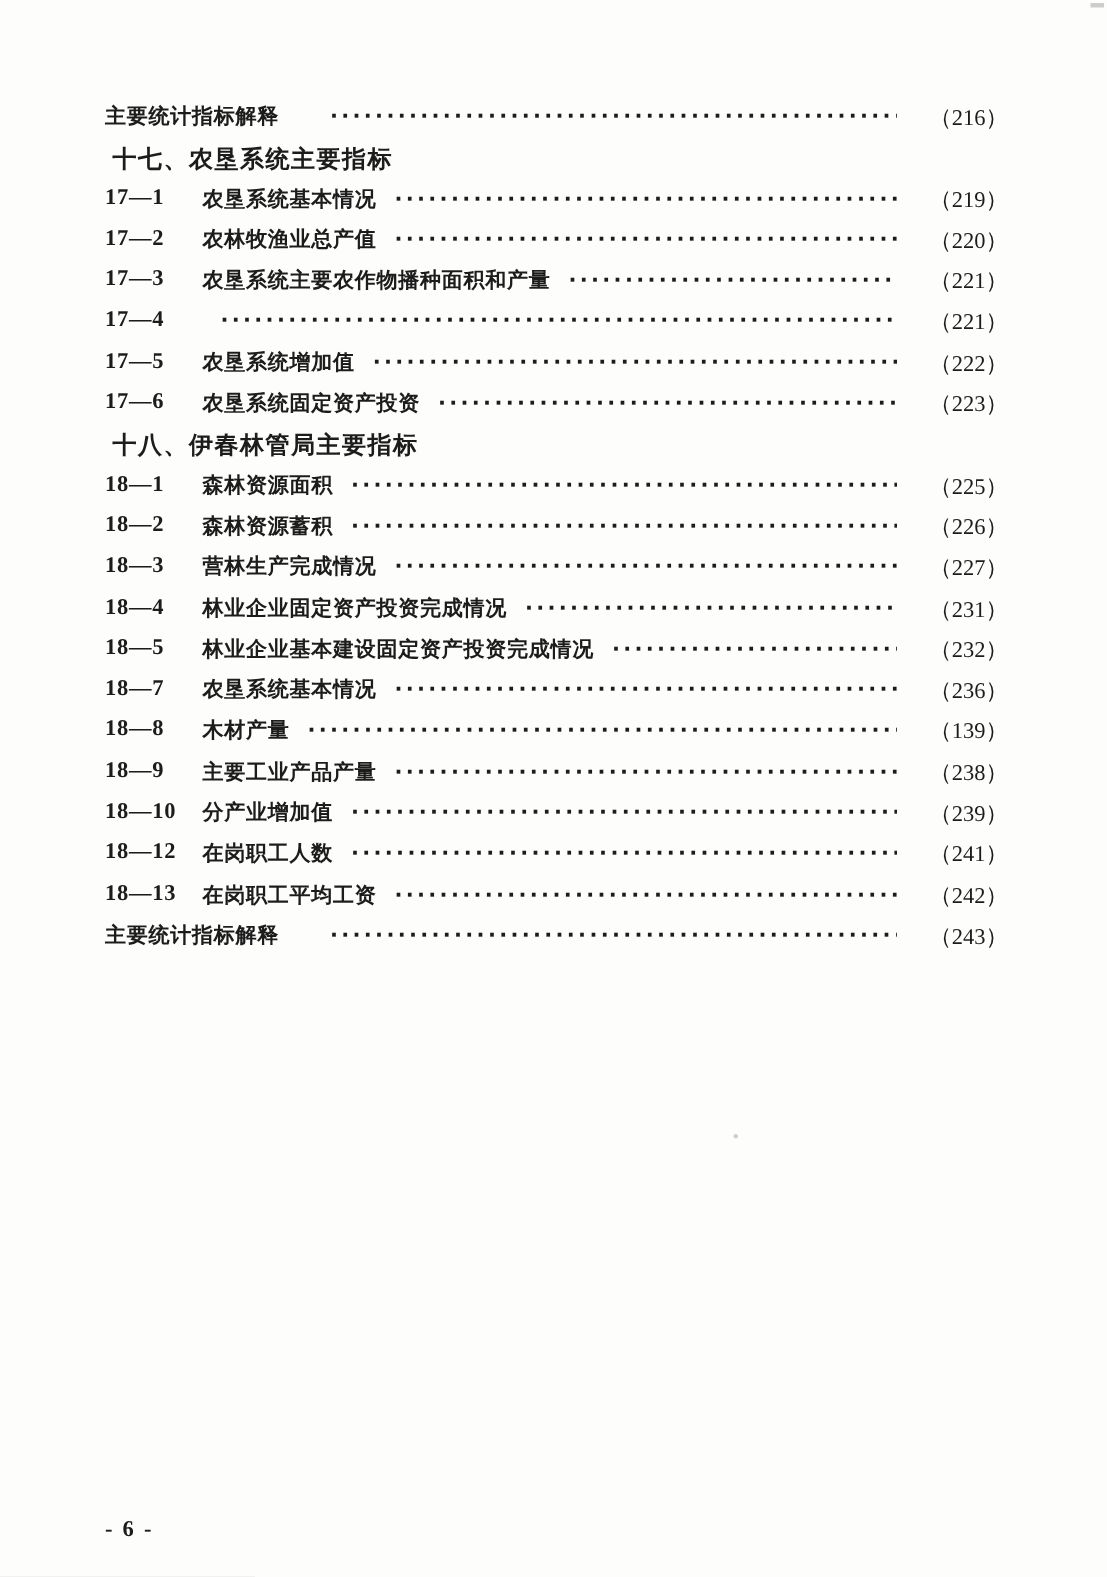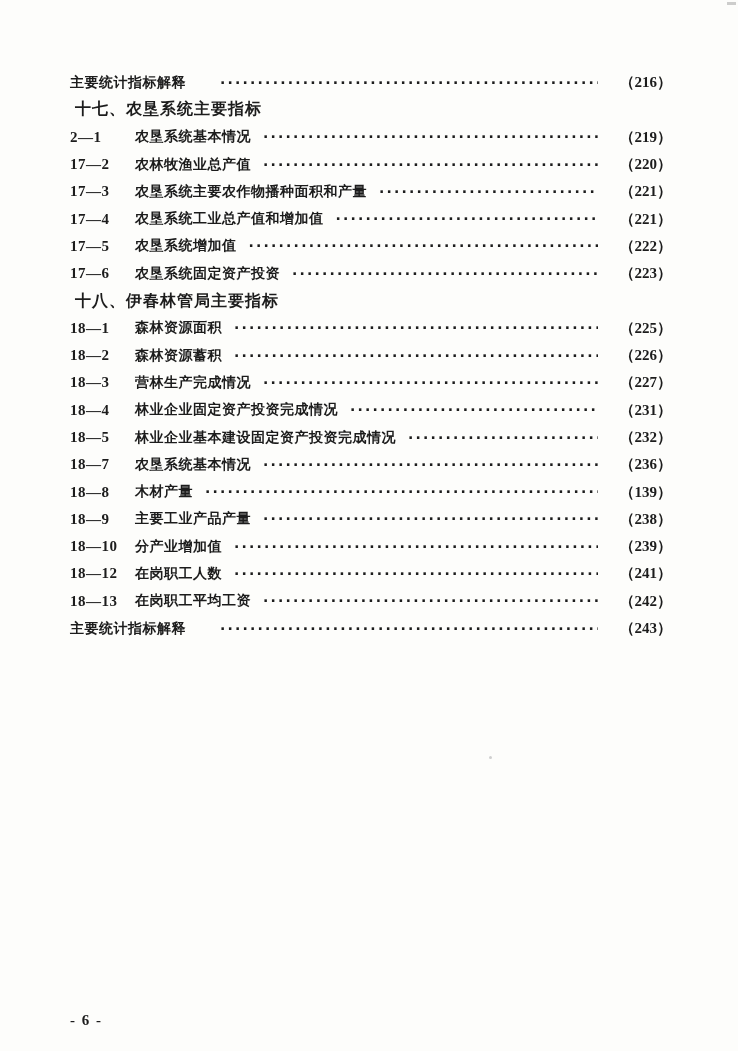--- a/index.html
+++ b/index.html
@@ -37,21 +37,20 @@
     border-radius: 50%;
   }
   .toc {
     position: absolute;
     left: 70px;
     top: 69px;
     width: 602px; 
   }
   .row {
     display: flex;
-    align-items: center;
     height: 27.3px;
     white-space: nowrap;
   }
   .num {
     flex: none;
     width: 65px;
     font-family: "Liberation Serif", "DejaVu Serif", serif;
     font-weight: bold;
     font-size: 15px;
     letter-spacing: 0.5px;
@@ -76,21 +75,21 @@
     color: #1c1c1c;
   }
   .dots::before {
     content: "····················································································································································································································";
   }
   .pagenum {
     flex: none;
     width: 62px;
     text-align: right;
     font-family: "Liberation Serif", "DejaVu Serif", serif;
-    font-weight: bold;
+    font-weight: normal;
     font-size: 15px;
   }
   
   .row.plain .dots { margin-left: 34px; }
   
   .row.section {
     padding-left: 5px;
   }
   .row.section .title {
     font-size: 16px;
@@ -116,40 +115,39 @@
   <div class="toc" id="toc">
       <div class="row plain">
         <span class="title">主要统计指标解释</span>
         <span class="dots"></span>
         <span class="pagenum">（216）</span>
       </div>
       <div class="row section">
         <span class="title">十七、农垦系统主要指标</span>
       </div>
       <div class="row entry">
-        <span class="num">2—1</span>
+        <span class="num">17—1</span>
         <span class="title">农垦系统基本情况</span>
         <span class="dots"></span>
         <span class="pagenum">（219）</span>
       </div>
       <div class="row entry">
         <span class="num">17—2</span>
         <span class="title">农林牧渔业总产值</span>
         <span class="dots"></span>
         <span class="pagenum">（220）</span>
       </div>
       <div class="row entry">
         <span class="num">17—3</span>
         <span class="title">农垦系统主要农作物播种面积和产量</span>
         <span class="dots"></span>
         <span class="pagenum">（221）</span>
       </div>
       <div class="row entry">
         <span class="num">17—4</span>
-        <span class="title">农垦系统工业总产值和增加值</span>
         <span class="dots"></span>
         <span class="pagenum">（221）</span>
       </div>
       <div class="row entry">
         <span class="num">17—5</span>
         <span class="title">农垦系统增加值</span>
         <span class="dots"></span>
         <span class="pagenum">（222）</span>
       </div>
       <div class="row entry">

